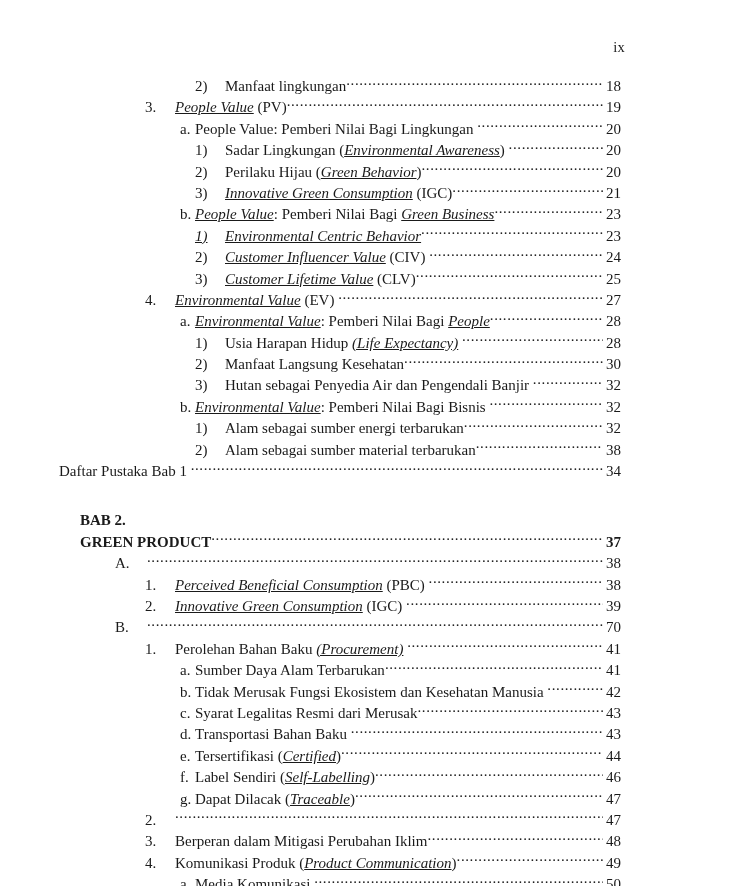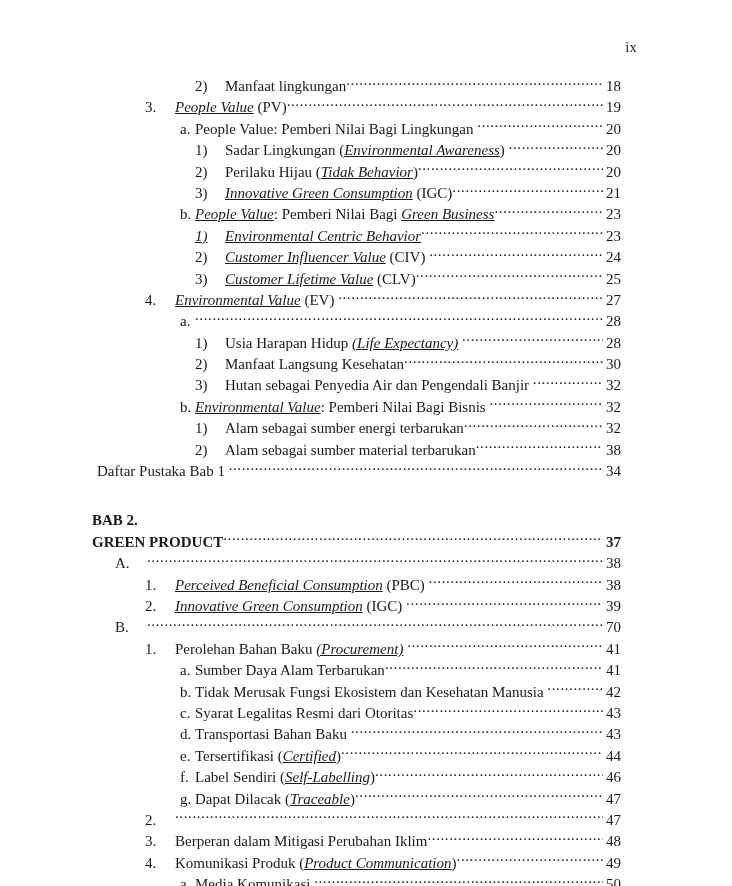--- a/index.html
+++ b/index.html
@@ -19,21 +19,21 @@
 
   .page {
     position: absolute;
     inset: 0;
   }
 
   
   .folio {
     position: absolute;
     top: 38px;
-    left: 12px;
+    left: 0;
     width: 625px;
     text-align: right;
     font-size: 14.5px;
     line-height: 18px;
     letter-spacing: .2px;
   }
 
   
   .toc {
     position: absolute;
@@ -83,25 +83,25 @@
     text-align: left;
     min-width: 19px;
     padding-left: 3px;
   }
 
   
   .gap .label::after { content: "\00a0"; }
 
   
   
-  .lvl-chap  { padding-left: 80px; margin-left: 12px; }
+  .lvl-chap  { padding-left: 80px; }
   .lvl-chap .marker { width: 0; }
 
   
-  .lvl-ref   { padding-left: 97px; }
+  .lvl-ref   { padding-left: 59px; }
   .lvl-ref .marker { width: 0; }
 
   
   .lvl-A     { padding-left: 115px; }
   .lvl-A .marker { width: 32px; }
 
   
   .lvl-1     { padding-left: 145px; }
   .lvl-1 .marker { width: 30px; }
 
@@ -145,21 +145,21 @@
         <span class="pageno">20</span>
       </div>
       <div class="entry lvl-p gap">
         <span class="marker">1)</span>
         <span class="label"><span>Sadar Lingkungan (</span><span class="ital">Environmental Awareness</span><span>)</span></span>
         <span class="leader"></span>
         <span class="pageno">20</span>
       </div>
       <div class="entry lvl-p">
         <span class="marker">2)</span>
-        <span class="label"><span>Perilaku Hijau (</span><span class="ital">Tidak Behavior</span><span>)</span></span>
+        <span class="label"><span>Perilaku Hijau (</span><span class="ital">Green Behavior</span><span>)</span></span>
         <span class="leader"></span>
         <span class="pageno">20</span>
       </div>
       <div class="entry lvl-p">
         <span class="marker">3)</span>
         <span class="label"><span class="ital">Innovative Green Consumption</span><span> (IGC)</span></span>
         <span class="leader"></span>
         <span class="pageno">21</span>
       </div>
       <div class="entry lvl-a">
@@ -187,20 +187,21 @@
         <span class="pageno">25</span>
       </div>
       <div class="entry lvl-1 gap">
         <span class="marker">4.</span>
         <span class="label"><span class="ital">Environmental Value</span><span> (EV)</span></span>
         <span class="leader"></span>
         <span class="pageno">27</span>
       </div>
       <div class="entry lvl-a">
         <span class="marker">a.</span>
+        <span class="label"><span class="ital">Environmental Value</span><span>: Pemberi Nilai Bagi </span><span class="ital">People</span></span>
         <span class="leader"></span>
         <span class="pageno">28</span>
       </div>
       <div class="entry lvl-p gap">
         <span class="marker">1)</span>
         <span class="label"><span>Usia Harapan Hidup </span><span class="ital">(Life Expectancy)</span></span>
         <span class="leader"></span>
         <span class="pageno">28</span>
       </div>
       <div class="entry lvl-p">
@@ -287,21 +288,21 @@
         <span class="pageno">41</span>
       </div>
       <div class="entry lvl-a gap">
         <span class="marker">b.</span>
         <span class="label"><span>Tidak Merusak Fungsi Ekosistem dan Kesehatan Manusia</span></span>
         <span class="leader"></span>
         <span class="pageno">42</span>
       </div>
       <div class="entry lvl-a">
         <span class="marker">c.</span>
-        <span class="label"><span>Syarat Legalitas Resmi dari Otoritas</span></span>
+        <span class="label"><span>Syarat Legalitas Resmi dari Merusak</span></span>
         <span class="leader"></span>
         <span class="pageno">43</span>
       </div>
       <div class="entry lvl-a gap">
         <span class="marker">d.</span>
         <span class="label"><span>Transportasi Bahan Baku</span></span>
         <span class="leader"></span>
         <span class="pageno">43</span>
       </div>
       <div class="entry lvl-a">

